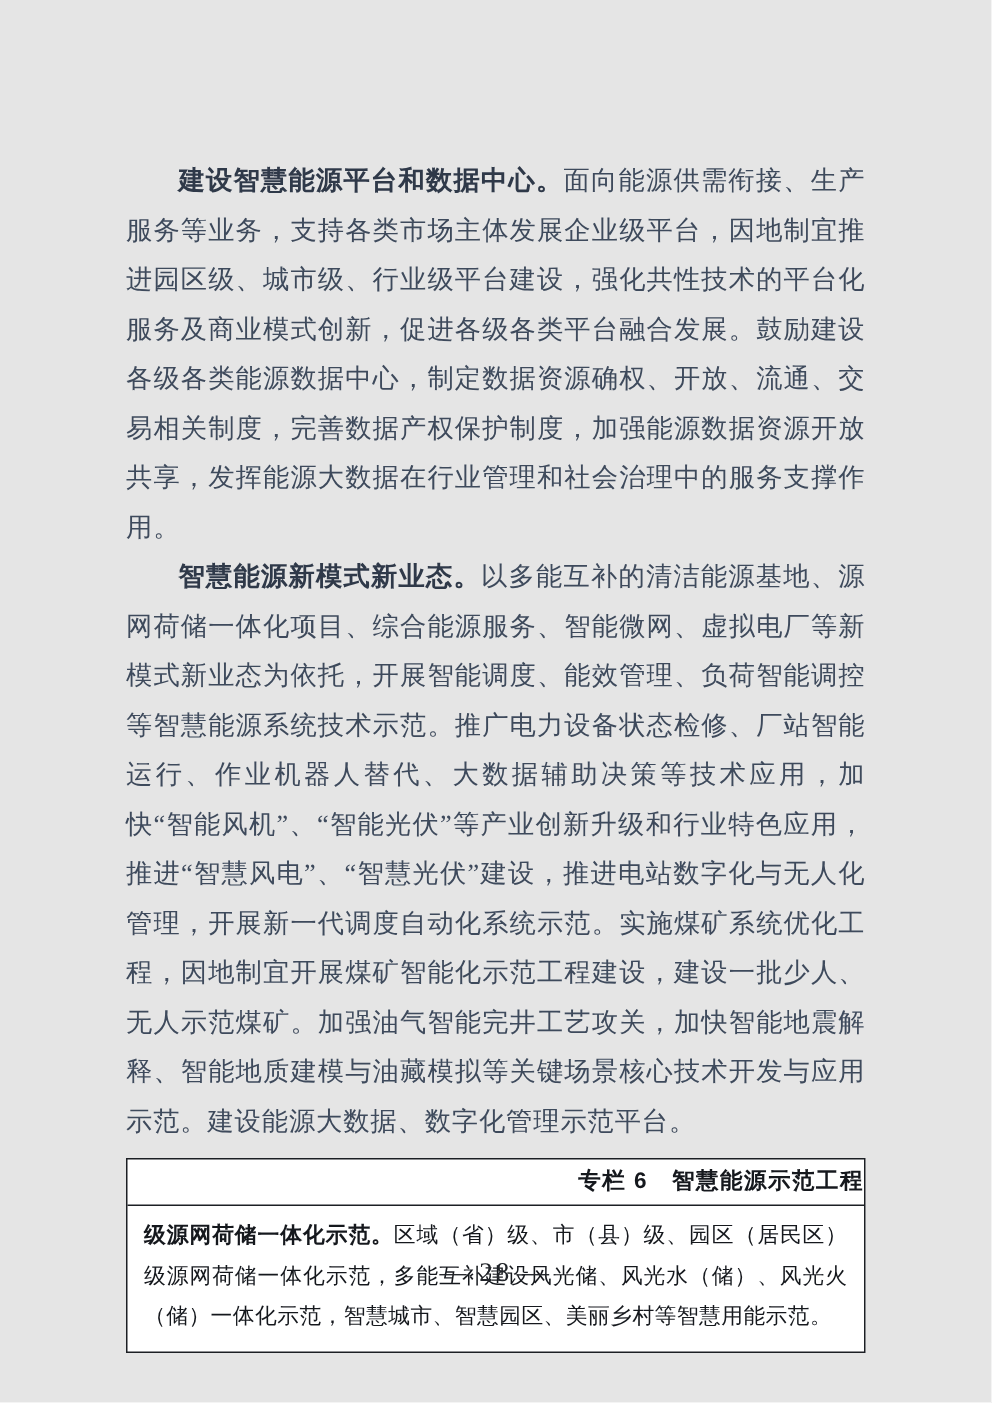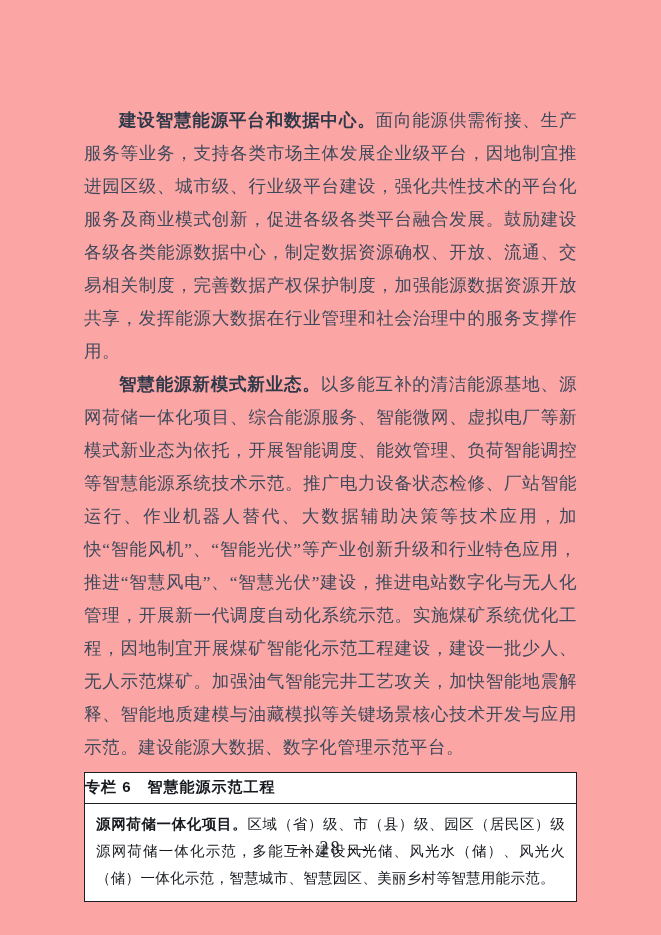--- a/index.html
+++ b/index.html
@@ -4,21 +4,21 @@
 <style>
   html, body {
     margin: 0;
     padding: 0;
     background: #ffffff;
   }
   .page {
     position: relative;
     width: 661px;
     height: 935px;
-    background: #fca5a5;
+    background: #e5e5e5;
     overflow: hidden;
     font-family: "Liberation Serif", "DejaVu Serif", serif;
   }
   .content {
     position: absolute;
     left: 84px;
     top: 104px;
     width: 493px;
   }
   p.para {
@@ -38,21 +38,21 @@
   .column-box {
     margin-top: 8px;
     border: 1.5px solid #1c1f24;
     color: #15181d;
     background: #ffffff;
   }
   .column-box .box-title {
     font-family: "Liberation Sans", "DejaVu Sans", sans-serif;
     font-weight: bold;
     font-size: 15px;
-    text-align: left;
+    text-align: right;
     padding: 5px 0 6px 0;
     border-bottom: 1.5px solid #1c1f24;
     letter-spacing: 1px;
   }
   .column-box .box-content {
     font-size: 14.5px;
     line-height: 27px;
     padding: 7px 11px 9px 11px;
     text-align: justify;
     text-justify: inter-character;
@@ -78,19 +78,19 @@
 
 <div class="page">
   <div class="content">
 
     <p class="para"><span class="lead">建设智慧能源平台和数据中心。</span><span>面向能源供需衔接、生产服务等业务，支持各类市场主体发展企业级平台，因地制宜推进园区级、城市级、行业级平台建设，强化共性技术的平台化服务及商业模式创新，促进各级各类平台融合发展。鼓励建设各级各类能源数据中心，制定数据资源确权、开放、流通、交易相关制度，完善数据产权保护制度，加强能源数据资源开放共享，发挥能源大数据在行业管理和社会治理中的服务支撑作用。</span></p>
 
     <p class="para"><span class="lead">智慧能源新模式新业态。</span><span>以多能互补的清洁能源基地、源网荷储一体化项目、综合能源服务、智能微网、虚拟电厂等新模式新业态为依托，开展智能调度、能效管理、负荷智能调控等智慧能源系统技术示范。推广电力设备状态检修、厂站智能运行、作业机器人替代、大数据辅助决策等技术应用，加快“智能风机”、“智能光伏”等产业创新升级和行业特色应用，推进“智慧风电”、“智慧光伏”建设，推进电站数字化与无人化管理，开展新一代调度自动化系统示范。实施煤矿系统优化工程，因地制宜开展煤矿智能化示范工程建设，建设一批少人、无人示范煤矿。加强油气智能完井工艺攻关，加快智能地震解释、智能地质建模与油藏模拟等关键场景核心技术开发与应用示范。建设能源大数据、数字化管理示范平台。</span></p>
 
     <div class="column-box">
       <div class="box-title">专栏 6　智慧能源示范工程</div>
-      <div class="box-content"><span class="box-lead">源网荷储一体化项目。</span><span>区域（省）级、市（县）级、园区（居民区）级源网荷储一体化示范，多能互补建设风光储、风光水（储）、风光火（储）一体化示范，智慧城市、智慧园区、美丽乡村等智慧用能示范。</span></div>
+      <div class="box-content"><span class="box-lead">级源网荷储一体化示范。</span><span>区域（省）级、市（县）级、园区（居民区）级源网荷储一体化示范，多能互补建设风光储、风光水（储）、风光火（储）一体化示范，智慧城市、智慧园区、美丽乡村等智慧用能示范。</span></div>
     </div>
 
   </div>
 
   <div class="footer">— 28 —</div>
 </div>
 
 </body></html>

